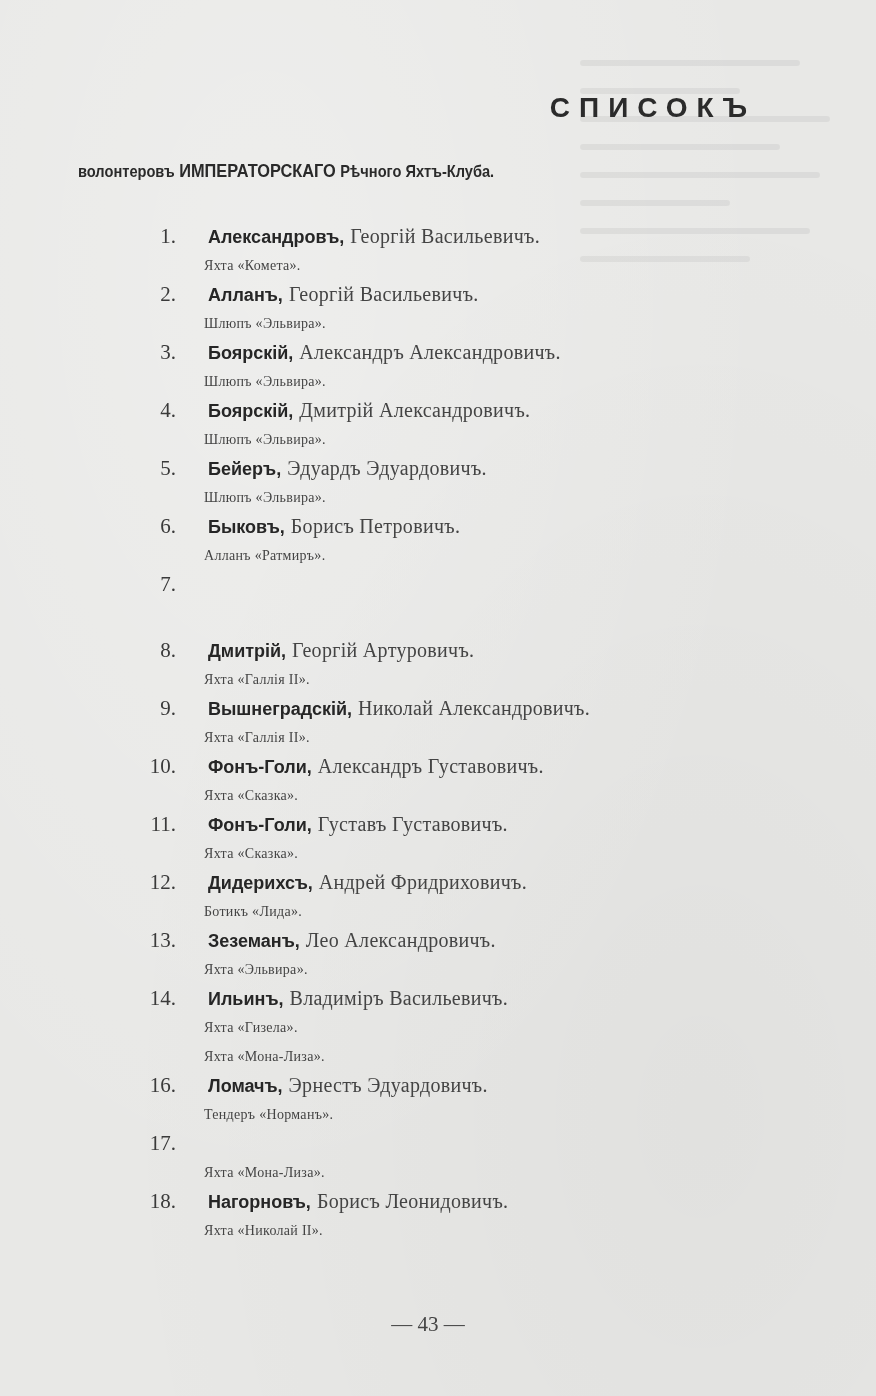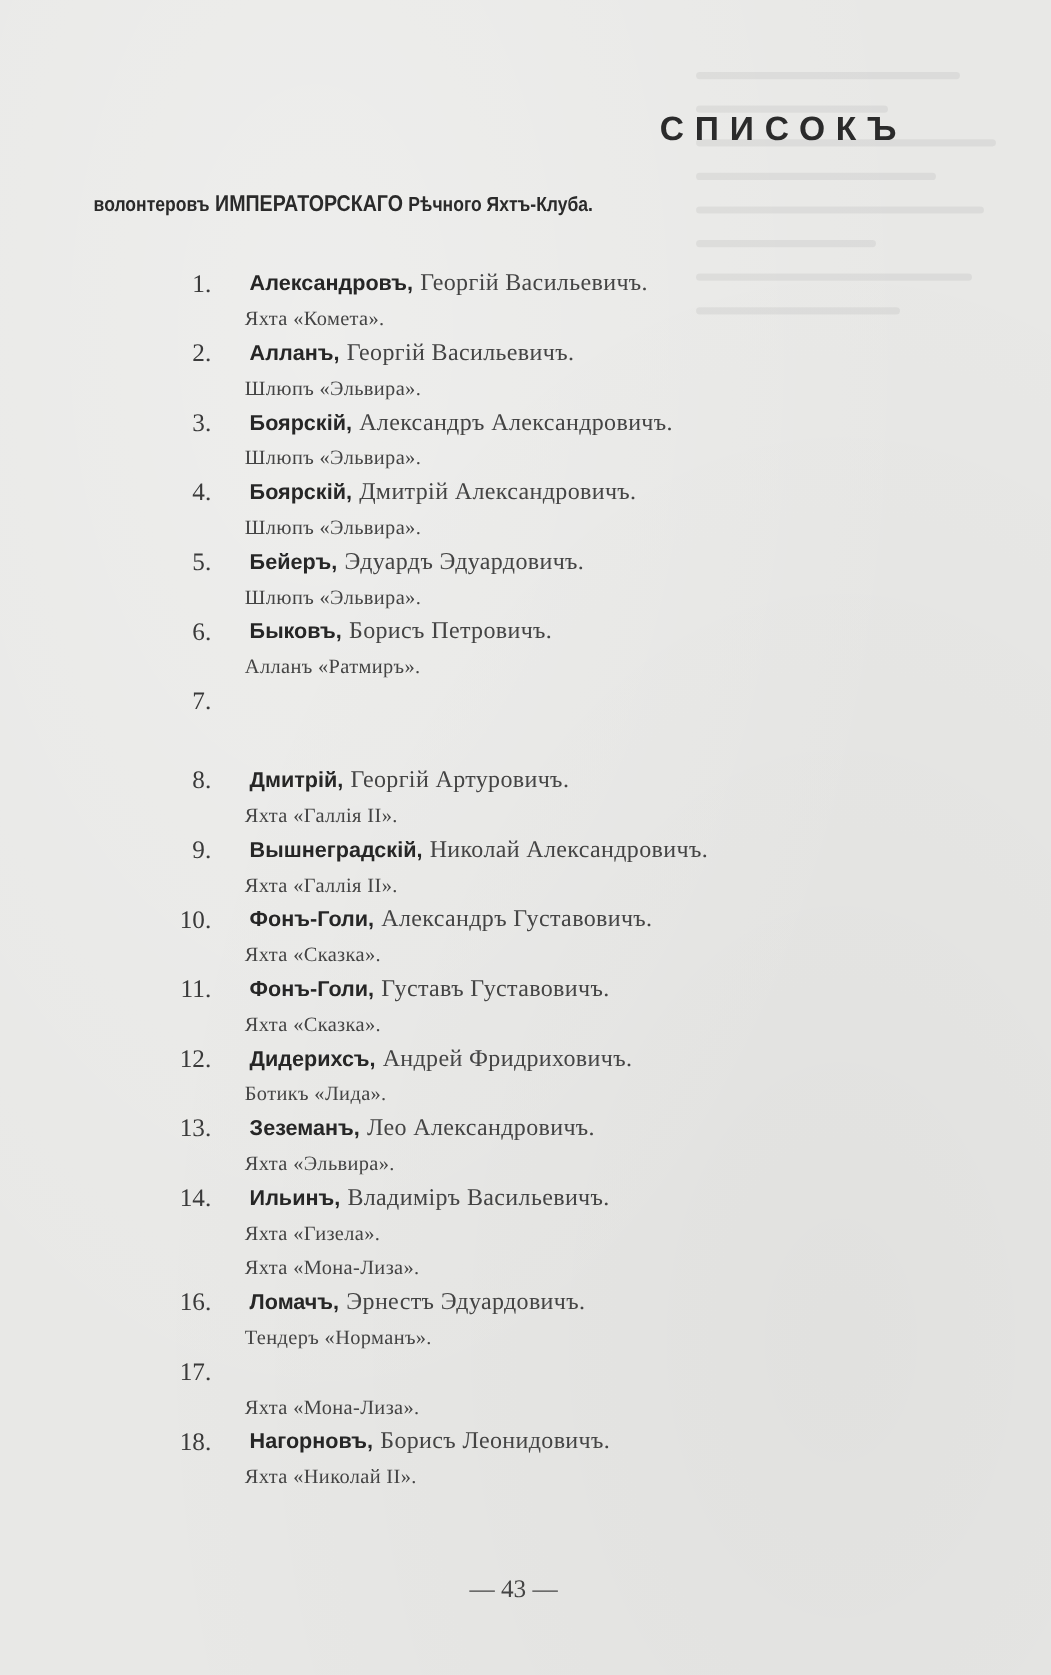--- a/index.html
+++ b/index.html
@@ -45,21 +45,21 @@
     position: absolute; left: 189px;
     font-family: "Liberation Sans", sans-serif; font-weight: bold;
     font-size: 18px; color: #262626; margin-left: 19px;
   }
   .given {
     font-family: "Liberation Serif", serif; font-weight: normal; font-size: 20px; color: #444;
     margin-left: 6px; letter-spacing: 0.3px;
   }
   .vessel {
     position: absolute; left: 204px;
-    font-family: "Liberation Serif", serif; font-size: 17px; color: #444;
+    font-family: "Liberation Serif", serif; font-size: 14px; color: #444;
     letter-spacing: 0.3px;
   }
   .gap { height: 29px; }
   .pagenum {
     position: absolute; left: 0; width: 876px; top: 1312px; text-align: center;
     font-family: "Liberation Serif", serif; font-size: 21px; color: #444;
     transform: translateX(-10px);
   }
 </style>
 </head>

